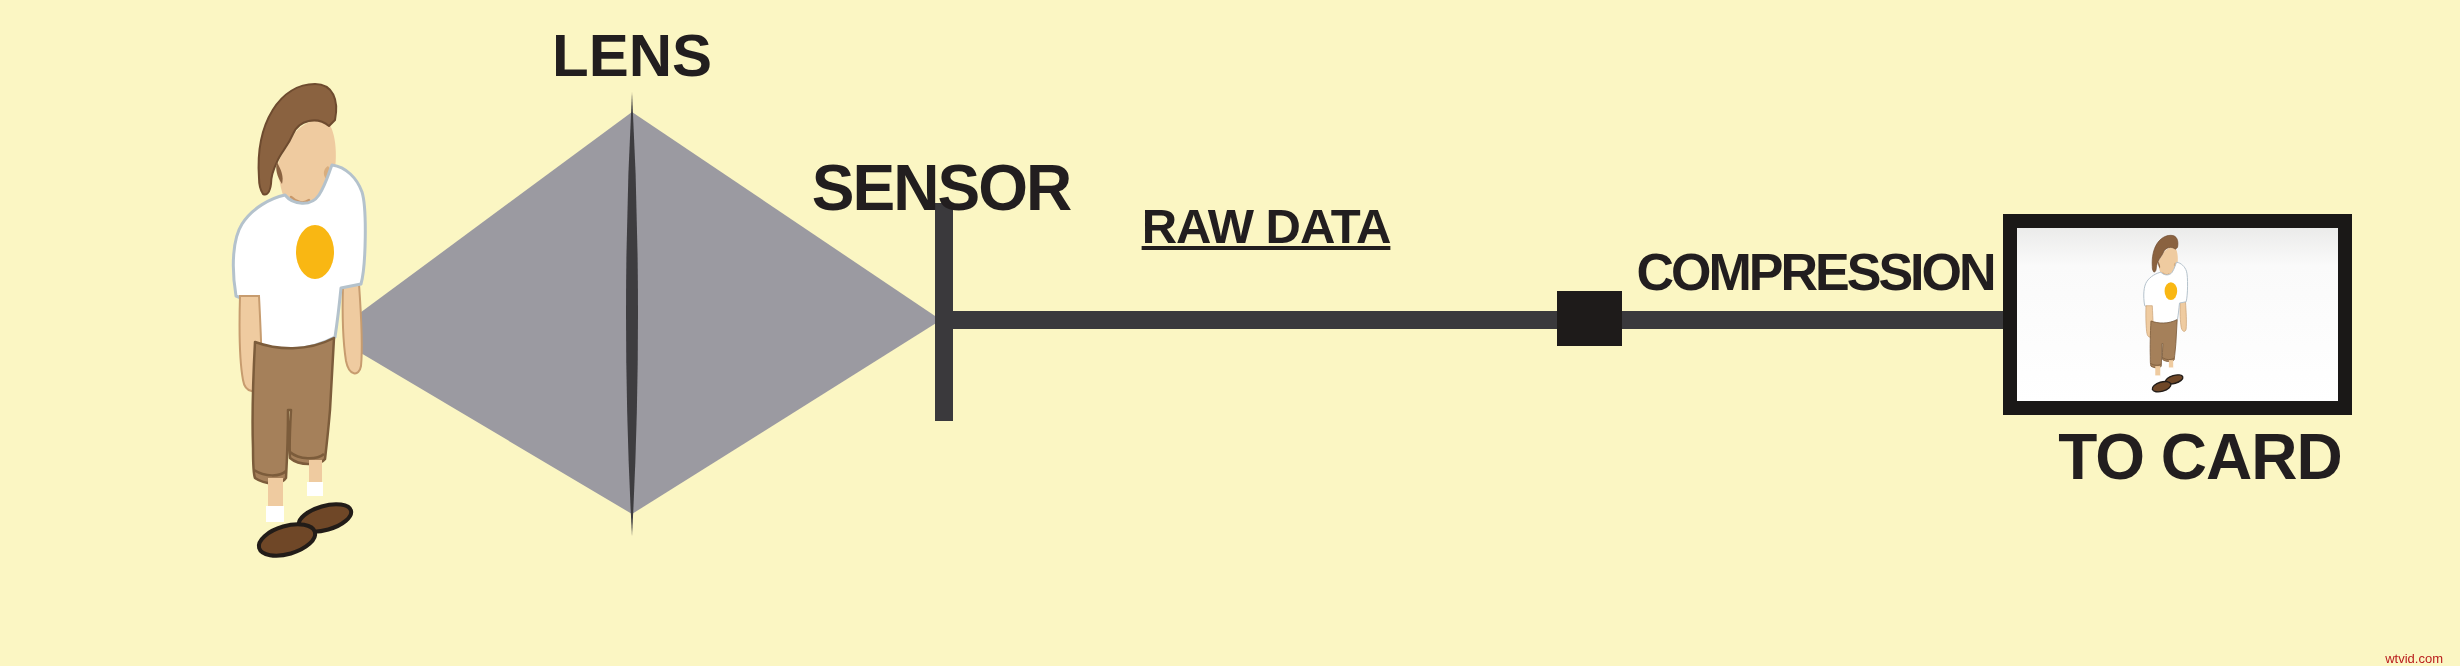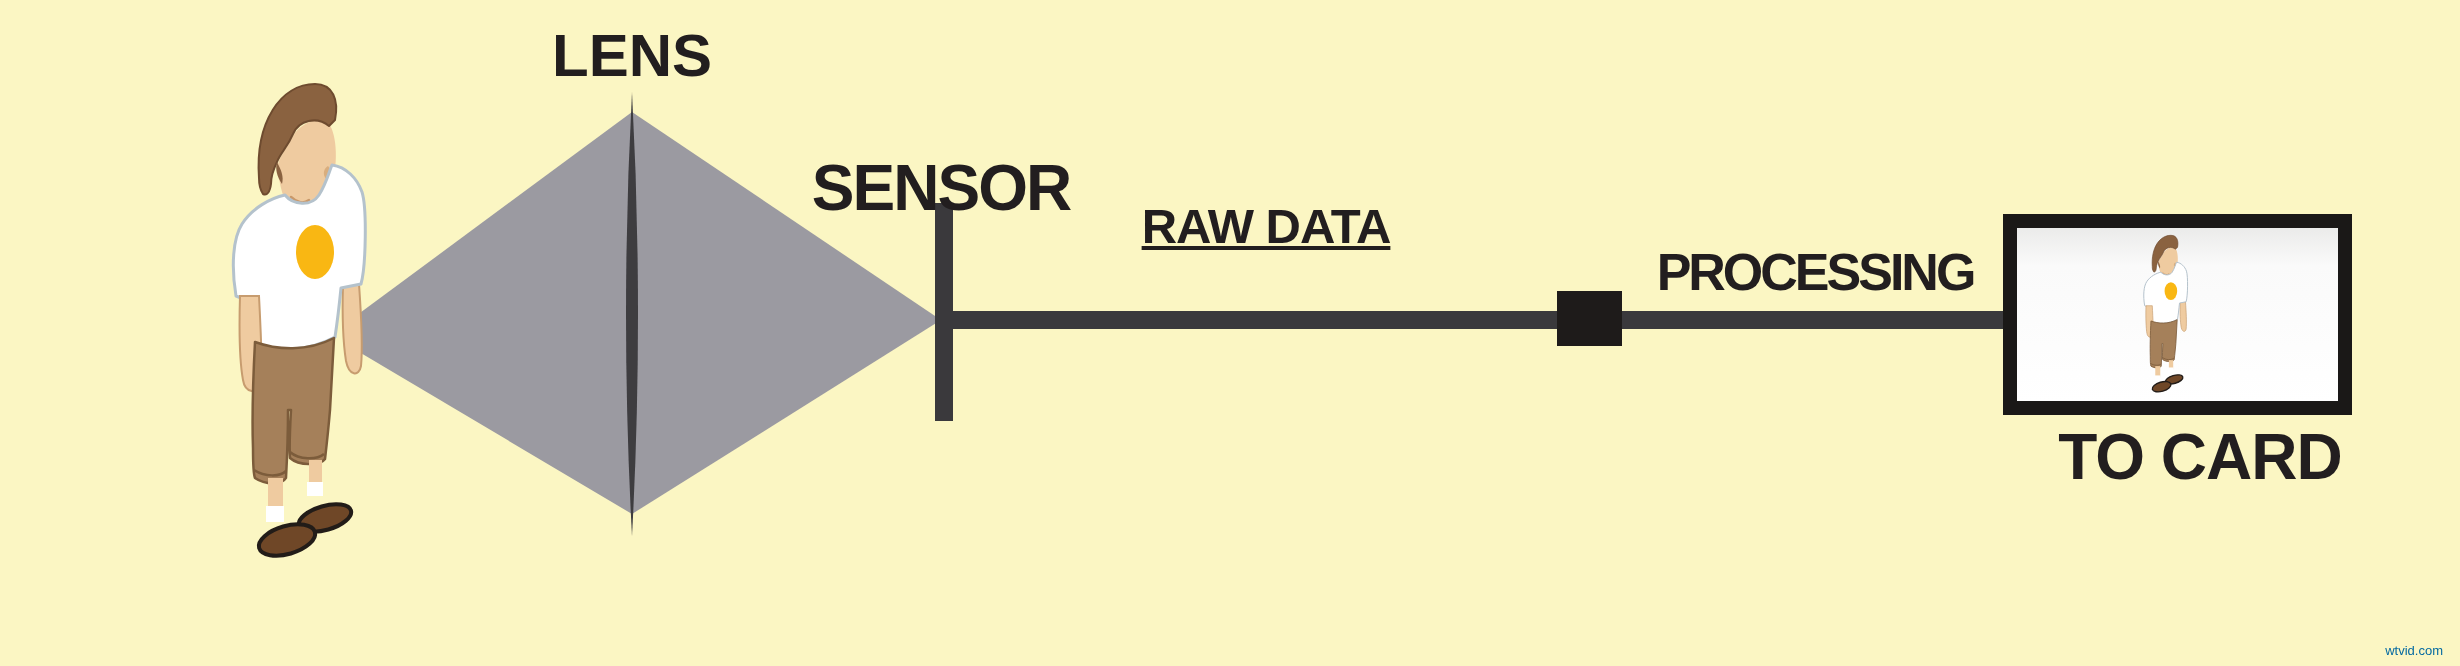--- a/index.html
+++ b/index.html
@@ -21,24 +21,24 @@
   }
   .label-lens        { left: 632px;  top: 26px;  font-size: 60px; line-height: 60px; letter-spacing: 0; }
   .label-sensor      { left: 941px;  top: 132px; font-size: 64px; line-height: 64px; letter-spacing: -2px; margin-top: 24px; }
   .label-raw         { left: 1266px; top: 203px; font-size: 49px; line-height: 47px; letter-spacing: -1px; text-decoration: underline; }
   .label-compression { left: 1815px; top: 246px; font-size: 52px; line-height: 52px; letter-spacing: -3px; }
   .label-image-out   { left: 2184px; top: 111px; font-size: 57px; line-height: 46px; letter-spacing: 0; }
   .label-to-card     { left: 2200px; top: 425px; font-size: 64px; line-height: 64px; letter-spacing: -1px; }
   .watermark {
     position: absolute;
     right: 17px;
-    bottom: 8px;
+    bottom: 0;
     font-size: 13px;
     font-weight: 400;
-    color: #0369a1;
+    color: #b91c1c;
     letter-spacing: 0;
   }
 </style>
 </head>
 <body>
 
 <div class="stage">
 
   <svg class="scene" width="2460" height="666" viewBox="0 0 2460 666" xmlns="http://www.w3.org/2000/svg">
 
@@ -108,20 +108,20 @@
   </svg>
 
   <div class="label label-lens">LENS</div>
 
   <div class="label label-sensor">SENSOR</div>
 
   <div class="label label-raw">
     <div>RAW DATA</div>
   </div>
 
-  <div class="label label-compression">PROCESSING</div>
+  <div class="label label-compression">COMPRESSION</div>
 
 
   <div class="label label-to-card">TO CARD</div>
 
   <div class="watermark">wtvid.com</div>
 
 </div>
 
 </body></html>

